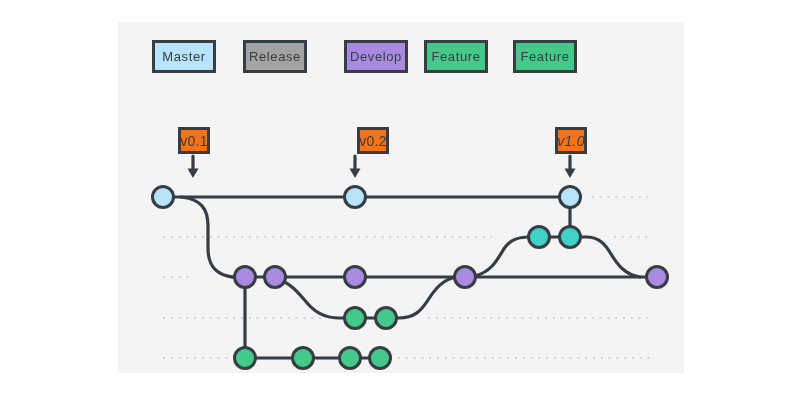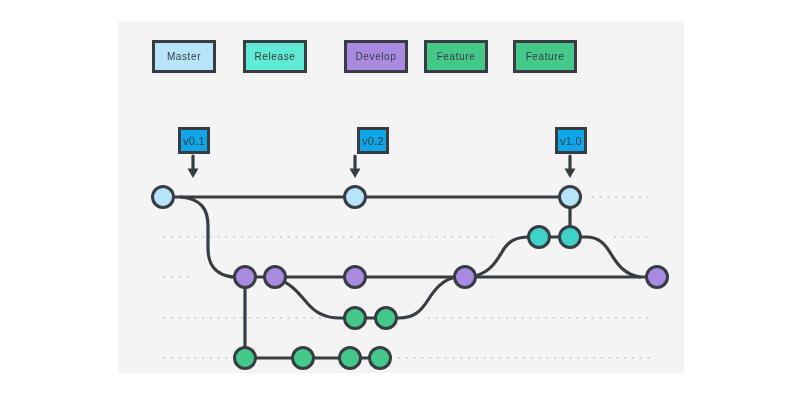--- a/index.html
+++ b/index.html
@@ -9,28 +9,28 @@
   }
   .panel{
     position:absolute;left:118px;top:22px;width:566px;height:351px;
     background:#f4f4f4;
   }
   svg.diagram{position:absolute;left:0;top:0;}
   
   .legend-box{
     position:absolute;top:40px;width:64px;height:33px;box-sizing:border-box;
     border:3px solid #373d42;display:flex;align-items:center;justify-content:center;
-    font-size:10px;letter-spacing:0.6px;color:#373d42;
+    font-size:13px;letter-spacing:0.6px;color:#373d42;
   }
   .lg0{left:152px}.lg1{left:243px}.lg2{left:333px}.lg3{left:424px}.lg4{left:513px}
   
   .tag{
     position:absolute;top:127px;width:32px;height:27px;box-sizing:border-box;
-    border:3px solid #373d42;background:#0ea5e9;display:flex;align-items:center;
-    justify-content:center;font-size:11px;letter-spacing:0.3px;color:#373d42;
+    border:3px solid #373d42;background:#f97316;display:flex;align-items:center;
+    justify-content:center;font-size:14px;letter-spacing:0.3px;color:#373d42;
   }
   .ln{stroke:#373d42;stroke-width:3.2;fill:none;stroke-linecap:round;}
   .dt{stroke:#d3d3d3;stroke-width:2.2;fill:none;stroke-dasharray:2 5.8;}
   .ah{fill:#373d42;}
 </style>
 </head>
 <body>
 
 <div class="panel"></div>
 
@@ -85,34 +85,34 @@
       <circle cx="245" cy="358" r="10.5" fill="#45c98b" stroke="#373d42" stroke-width="3"></circle>
       <circle cx="303" cy="358" r="10.5" fill="#45c98b" stroke="#373d42" stroke-width="3"></circle>
       <circle cx="350" cy="358" r="10.5" fill="#45c98b" stroke="#373d42" stroke-width="3"></circle>
       <circle cx="380" cy="358" r="10.5" fill="#45c98b" stroke="#373d42" stroke-width="3"></circle>
     </g>
 </svg>
 
 <div class="legend-box lg0" style="background: rgb(183, 228, 250);">
     <span>Master</span>
   </div>
-<div class="legend-box lg1" style="background: #5eead4;">
+<div class="legend-box lg1" style="background: #a3a3a3;">
     <span>Release</span>
   </div>
 <div class="legend-box lg2" style="background: rgb(168, 139, 225); margin-left: 11px;">
     <span>Develop</span>
   </div>
 <div class="legend-box lg3" style="background: rgb(69, 201, 139);">
     <span>Feature</span>
   </div>
 <div class="legend-box lg4" style="background: rgb(69, 201, 139);">
     <span>Feature</span>
   </div>
 
 <div class="tag" style="left: 178px;">
     <span>v0.1</span>
   </div>
 <div class="tag" style="left: 357px;">
     <span>v0.2</span>
   </div>
-<div class="tag" style="left: 555px;">
+<div class="tag" style="left: 555px; font-style: italic;">
     <span>v1.0</span>
   </div>
 
 </body></html>

